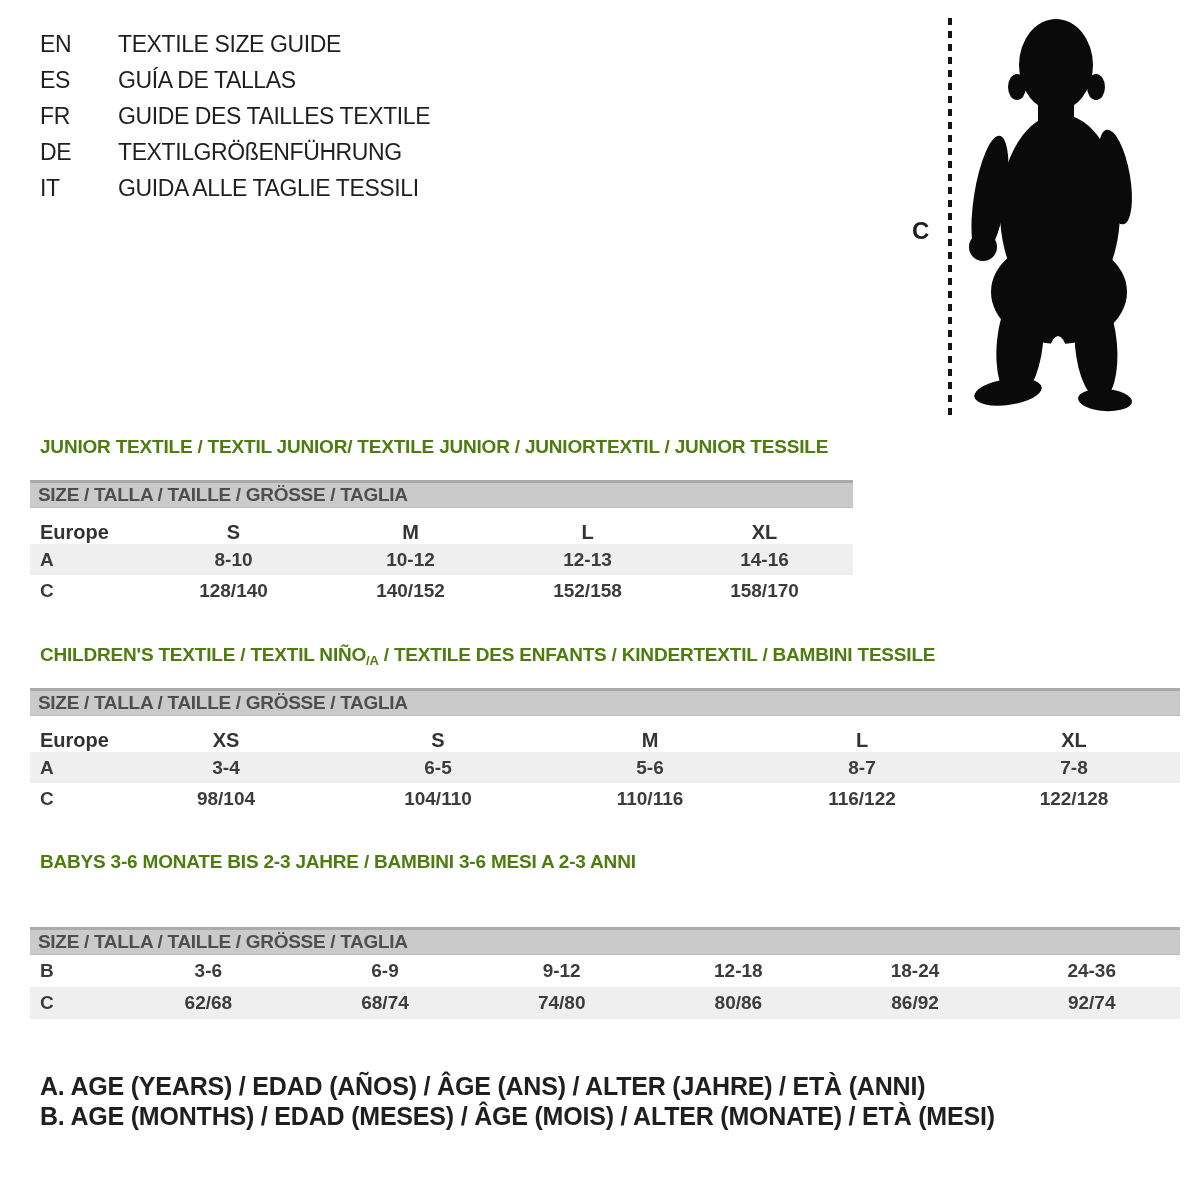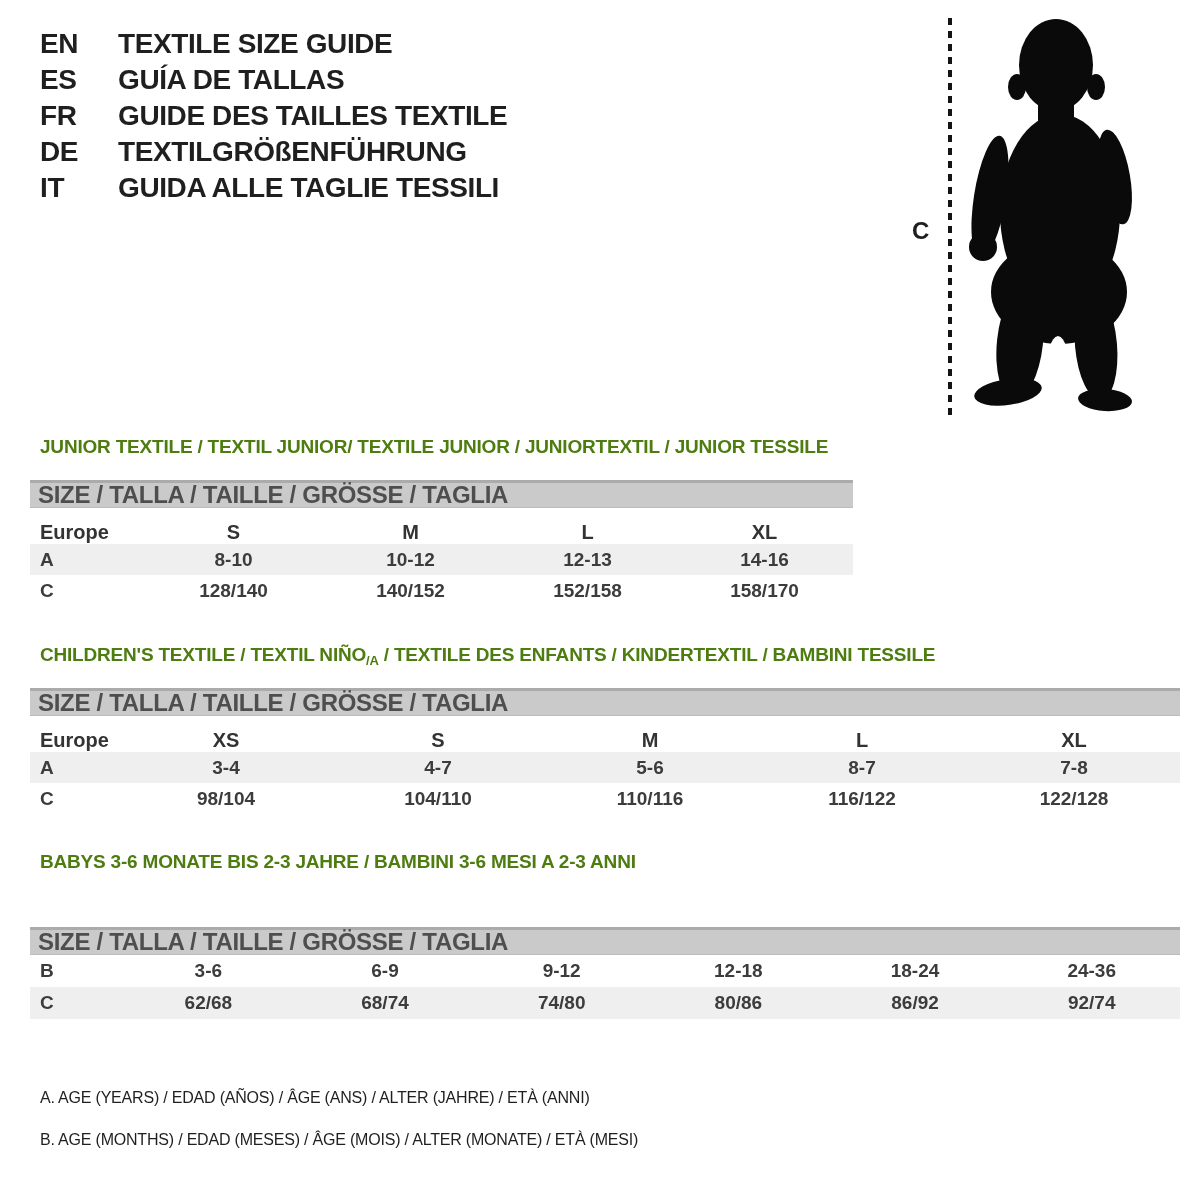--- a/index.html
+++ b/index.html
@@ -2,54 +2,54 @@
 <html><head>
 <meta charset="utf-8">
 <style>
   html,body{margin:0;padding:0;background:#ffffff;}
   .page{
     position:relative;width:1200px;height:1200px;background:#ffffff;overflow:hidden;
     font-family:"Liberation Sans","DejaVu Sans",sans-serif;color:#1f1f1f;
   }
   
   .lang-list{position:absolute;left:40px;top:26px;}
-  .lang-row{height:36px;line-height:36px;font-size:28px;font-weight:700;letter-spacing:-0.4px;white-space:nowrap;}
+  .lang-row{height:36px;line-height:36px;font-size:23px;font-weight:400;letter-spacing:-0.4px;white-space:nowrap;}
   .lang-code{display:inline-block;width:78px;}
   
   .dashed-line{
     position:absolute;left:948px;top:18px;width:4px;height:398px;
     background:repeating-linear-gradient(to bottom,#141414 0px,#141414 7px,transparent 7px,transparent 13px);
   }
   .figure-c{position:absolute;left:912px;top:217px;font-size:24px;font-weight:700;}
   .silhouette{position:absolute;left:963px;top:12px;}
   
   .section-title{position:absolute;left:40px;font-size:19px;font-weight:700;letter-spacing:-0.2px;white-space:nowrap;color:#4d7c0f;}
   .section-title .sub{font-size:13px;vertical-align:-4px;font-weight:700;}
   .two-line{line-height:32px;}
   
   .tbl{position:absolute;left:30px;}
   .size-bar{
     height:24px;line-height:24px;background:#cacaca;border-top:3px solid #ababab;border-bottom:1px solid #bcbcbc;
-    color:#4e4e4e;font-weight:700;font-size:24px;padding-left:8px;letter-spacing:-0.3px;
+    color:#4e4e4e;font-weight:700;font-size:19px;padding-left:8px;letter-spacing:-0.3px;
   }
   .tr{display:flex;align-items:center;}
   .tr.head{height:36px;font-size:20px;color:#333333;align-items:flex-end;}
   .tr.data{height:31px;font-size:19px;color:#3c3c3c;}
   .tr.shaded{background:#efefef;}
   .td{flex:1;text-align:center;font-weight:700;white-space:nowrap;}
   .td.label{text-align:left;padding-left:10px;flex:0 0 auto;}
   .tbl-junior{width:823px;top:480px;}
   .tbl-junior .td.label{width:105px;}
   .tbl-children{width:1150px;top:688px;}
   .tbl-children .td.label{width:80px;}
   .tbl-babies{width:1150px;top:927px;}
   .tbl-babies .td.label{width:80px;}
   
   .legend{position:absolute;left:40px;top:1071px;}
-  .legend-line{height:30px;line-height:30px;font-size:16px;font-weight:400;letter-spacing:-0.2px;white-space:nowrap;margin-top:12px;}
+  .legend-line{height:30px;line-height:30px;font-size:25px;font-weight:700;letter-spacing:-0.2px;white-space:nowrap;}
 </style>
 </head>
 <body>
 
 <div class="page">
 
   <div class="lang-list">
       <div class="lang-row"><span class="lang-code">EN</span><span class="lang-label">TEXTILE SIZE GUIDE</span></div>
       <div class="lang-row"><span class="lang-code">ES</span><span class="lang-label">GUÍA DE TALLAS</span></div>
       <div class="lang-row"><span class="lang-code">FR</span><span class="lang-label">GUIDE DES TAILLES TEXTILE</span></div>
@@ -112,21 +112,21 @@
       <div class="td label">Europe</div>
       <div class="td">XS</div>
       <div class="td">S</div>
       <div class="td">M</div>
       <div class="td">L</div>
       <div class="td">XL</div>
     </div>
     <div class="tr data shaded">
       <div class="td label">A</div>
       <div class="td">3-4</div>
-      <div class="td">4-7</div>
+      <div class="td">6-5</div>
       <div class="td">5-6</div>
       <div class="td">8-7</div>
       <div class="td">7-8</div>
     </div>
     <div class="tr data">
       <div class="td label">C</div>
       <div class="td">98/104</div>
       <div class="td">104/110</div>
       <div class="td">110/116</div>
       <div class="td">116/122</div>

